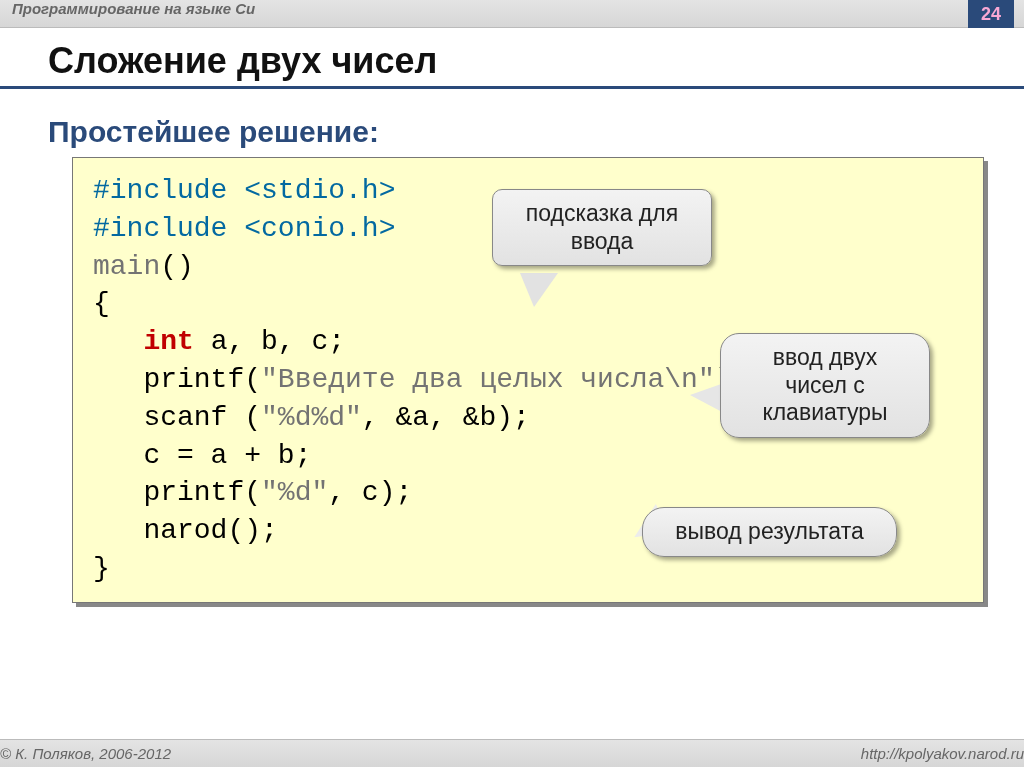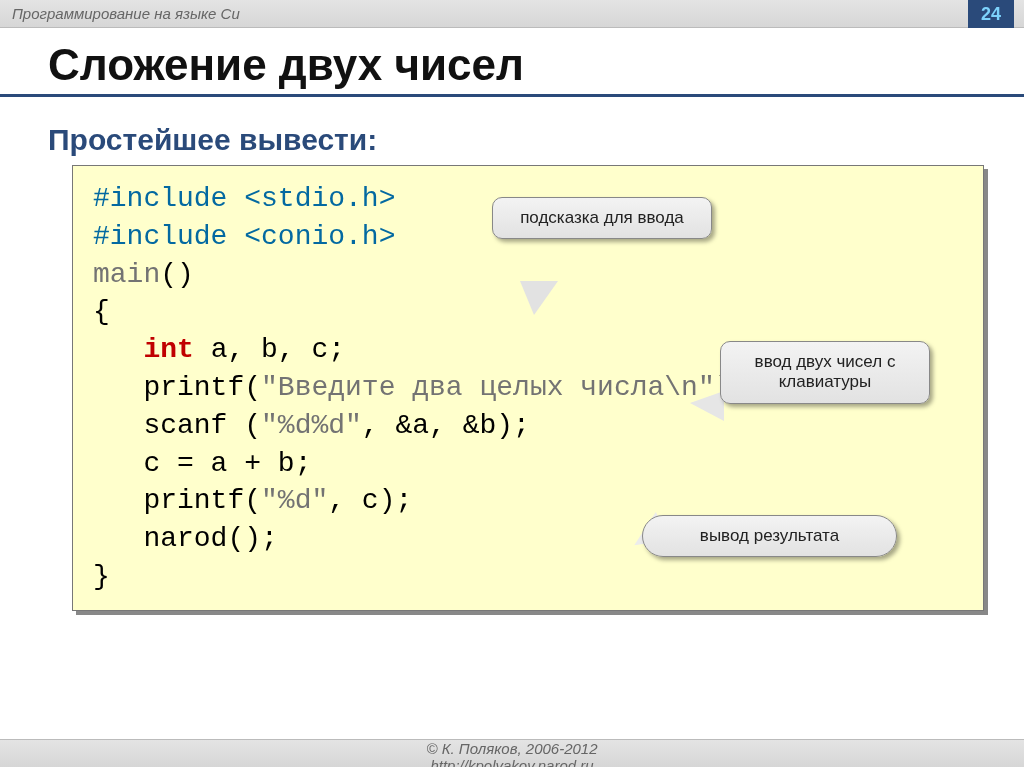--- a/index.html
+++ b/index.html
@@ -1,31 +1,31 @@
 <!DOCTYPE html>
 <html><head>
 <meta charset="utf-8">
 <style>
   * { box-sizing: border-box; margin: 0; padding: 0; }
   html, body { width: 1024px; height: 767px; font-family: Arial, sans-serif; background: #fff; overflow: hidden; }
   .slide { position: relative; width: 1024px; height: 767px; }
   .top-bar {
     background: linear-gradient(#e4e4e4, #d6d6d6);
     border-bottom: 1px solid #bbb;
-    height: 28px; display: flex; align-items: center; justify-content: space-between;
-    padding: 0 12px; font-size: 15px; color: #666; font-style: italic;
+    height: 28px; display: flex; justify-content: space-between;
+    padding: 0 12px; font-size: 15px; color: #666; font-style: italic; font-weight: bold;
   }
   .page-number {
     position: absolute; top: 0; right: 10px; width: 46px; height: 28px;
-    background: #2a4a7a; color: #7dd3fc; font-weight: bold; font-size: 18px;
+    background: #2a4a7a; color: #f9a8d4; font-weight: bold; font-size: 18px;
     display: flex; align-items: center; justify-content: center;
     font-style: normal;
   }
   .title {
-    font-size: 44px; font-weight: bold; color: #111;
+    font-size: 36px; font-weight: bold; color: #111;
     padding: 12px 0 4px 48px;
   }
   .title-underline {
     height: 3px; background: #2a4a7a; margin: 0 0 14px 0;
   }
   .task {
     font-size: 30px; color: #222; padding: 0 40px 0 48px; line-height: 1.3;
   }
   .task-label { color: #2a4a7a; font-weight: bold; }
   .subhead {
@@ -38,61 +38,61 @@
     font-family: "Courier New", monospace; font-size: 28px; line-height: 1.35;
     box-shadow: 4px 4px 0 #888; position: relative; white-space: pre;
   }
   .kw-green { color: #0369a1; }
   .kw-blue  { color: #737373; }
   .kw-red   { color: #c00000; font-weight: bold; }
   .callout {
     position: absolute; background: linear-gradient(#f3f3f3, #e2e2e2);
     border: 1px solid #888; border-radius: 10px;
     box-shadow: 3px 3px 4px rgba(0,0,0,.35);
-    font-size: 17px; color: #222; text-align: center; padding: 10px 18px;
+    font-size: 23px; color: #222; text-align: center; padding: 10px 18px;
     font-family: Arial, sans-serif; white-space: normal; line-height: 1.2;
   }
   .callout-tail {
     position: absolute; width: 0; height: 0;
   }
   
   .c1 { top: 32px; left: 420px; width: 220px; }
   .c1-tail { top: 116px; left: 448px; border-left: 14px solid transparent; border-right: 24px solid transparent; border-top: 34px solid #e2e2e2; }
   .c1-tail-border { top: 116px; left: 447px; border-left: 15px solid transparent; border-right: 25px solid transparent; border-top: 36px solid #888; z-index: -1; }
 
-  .c2 { top: 176px; left: 648px; width: 210px; }
+  .c2 { top: 176px; left: 648px; width: 210px; border-radius: 19px; }
   .c2-tail { top: 226px; left: 618px; border-top: 12px solid transparent; border-bottom: 18px solid transparent; border-right: 34px solid #e6e6e6; }
   .c2-tail-border { top: 225px; left: 616px; border-top: 13px solid transparent; border-bottom: 19px solid transparent; border-right: 36px solid #888; z-index: -1; }
 
   .c3 { top: 350px; left: 570px; width: 255px; padding: 10px 14px; border-radius: 22px; }
   .c3-tail { top: 348px; left: 560px; border-left: 26px solid transparent; border-right: 10px solid transparent; border-bottom: 30px solid #ececec; transform: rotate(-8deg); }
   .c3-tail-border { top: 346px; left: 558px; border-left: 28px solid transparent; border-right: 11px solid transparent; border-bottom: 33px solid #888; transform: rotate(-8deg); z-index: -1; }
 
   .footer {
     position: absolute; bottom: 0; left: 0; right: 0; height: 28px;
     background: linear-gradient(#e4e4e4,#d6d6d6); border-top: 1px solid #bbb;
     display: flex; align-items: center; justify-content: space-between;
-    font-size: 15px; font-style: italic; color: #666; padding: 0 0; flex-direction: column;
+    font-size: 15px; font-style: italic; color: #666; padding: 0 0;
   }
 </style>
 </head>
 <body>
 
 <div class="slide">
 
   <div class="top-bar">
     <span>Программирование на языке Си</span>
   </div>
   <div class="page-number">24</div>
 
   <div class="title">Сложение двух чисел</div>
   <div class="title-underline"></div>
 
 
-  <div class="subhead">Простейшее вывести:</div>
+  <div class="subhead">Простейшее решение:</div>
 
   <div class="code-wrap">
     <div class="code-box"><span class="kw-green">#include &lt;stdio.h&gt;</span>
 <span class="kw-green">#include &lt;conio.h&gt;</span>
 <span class="kw-blue">main</span><span>()</span>
 <span>{</span>
 <span>   </span><span class="kw-red">int</span><span> a, b, c;</span>
 <span>   printf(</span><span class="kw-blue">"Введите два целых числа\n"</span><span>);</span>
 <span>   scanf (</span><span class="kw-blue">"%d%d"</span><span>, &amp;a, &amp;b);</span>
 <span>   c = a + b;</span>

